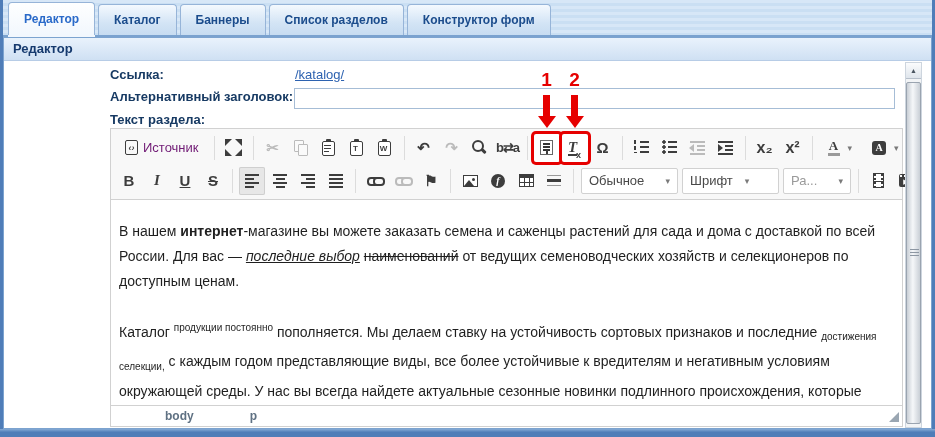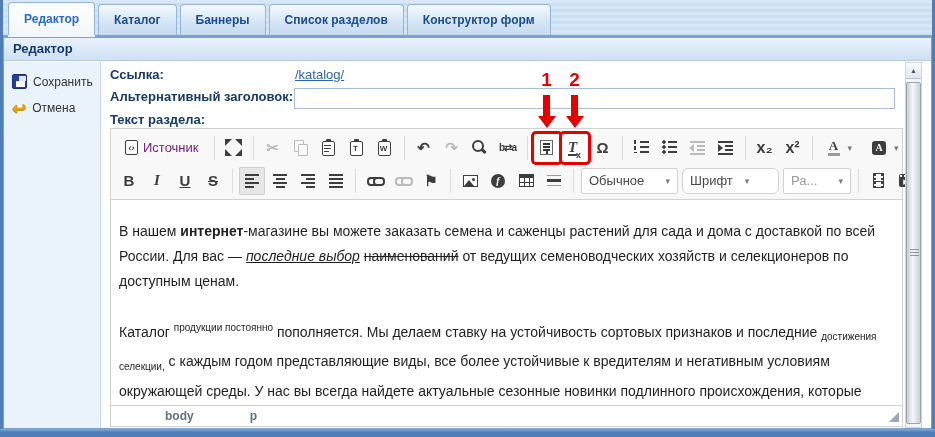--- a/index.html
+++ b/index.html
@@ -46,21 +46,21 @@
   .toolbar{background:#f8f8f8;border-bottom:1px solid #d1d1d1;padding:2px 4px;}
   .tb-row{display:flex;align-items:center;height:33px;}
   .sep{width:1px;height:24px;background:#dcdcdc;margin:0 5px;flex:0 0 auto;}
   .btn{min-width:26px;height:28px;display:inline-flex;align-items:center;justify-content:center;
     border-radius:2px;margin:0 1px;position:relative;cursor:pointer;color:#3d3d3d;flex:0 0 auto;}
   .btn.disabled{opacity:.32;cursor:default;}
   .btn.active{background:#e7e7e7;box-shadow:inset 0 0 0 1px #cfcfcf;}
   .btn.wide{padding:0 9px;gap:5px;}
   .btn-label{font-size:13px;color:#701a75;}
   .glyph{font-size:15px;font-weight:bold;line-height:1;color:#3d3d3d;}
-  .glyph.small{font-size:10px;letter-spacing:-1px;}
+  .glyph.small{font-size:13px;letter-spacing:-1px;}
   .glyph.mid{font-size:16px;}
   .g-italic{font-family:"Liberation Serif",serif;font-style:italic;}
   .g-underline{text-decoration:underline;}
   .g-strike{text-decoration:line-through;}
 
   
   .btn.annotated{box-shadow:0 0 0 3px #e60000;z-index:8;background:#fff;}
   .ann-arrow{position:absolute;left:50%;bottom:calc(100% + 6px);transform:translateX(-50%);
     display:flex;flex-direction:column;align-items:center;z-index:9;pointer-events:none;}
   .ann-shaft{width:7px;height:21px;background:#e60000;}
@@ -156,21 +156,21 @@
   .bga-A{color:#fff;font-weight:bold;font-size:10px;font-family:"Liberation Serif",serif;}
   .caret{font-size:9px;color:#7a7a7a;margin-left:3px;}
 
   
   .combo{height:26px;border:1px solid #d1d1d1;border-radius:2px;background:#fff;display:inline-flex;align-items:center;
     padding:0 7px;margin:12px 2px;cursor:pointer;flex:0 0 auto;}
   .combo-label{font-size:13px;color:#484848;}
   .combo-label.muted{color:#9a9a9a;}
   .combo .caret{margin-left:12px;}
   .combo.fmt{width:97px;justify-content:space-between;}
-  .combo.fnt{width:97px;border-radius:6px;}
+  .combo.fnt{width:97px;}
   .combo.siz{width:68px;justify-content:space-between;}
 
   
   .content{position:absolute;left:1px;right:1px;top:73px;bottom:22px;background:#fff;padding:17px 14px 0 7px;
     font-size:14px;line-height:25px;color:#1f1f1f;overflow:hidden;cursor:text;}
   .content p{margin:0 0 21px 0;}
   .seg-bold{font-weight:bold;}
   .seg-iu{font-style:italic;text-decoration:underline;}
   .seg-strike{text-decoration:line-through;}
   .seg-sup{font-size:10px;vertical-align:super;}
@@ -211,30 +211,20 @@
         <span>Список разделов</span>
       </div>
     <div class="tab">
         <span>Конструктор форм</span>
       </div>
   </div>
 
   <div class="panel"></div>
   <div class="panel-header">Редактор</div>
 
-  <div class="sidebar">
-    <div class="side-item" style="margin-top:6px;">
-      <span class="ic-save"></span>
-      <span>Сохранить</span>
-    </div>
-    <div class="side-item">
-      <span class="ic-cancel">↩</span>
-      <span>Отмена</span>
-    </div>
-  </div>
 
   <div class="f-label" style="left:110px;top:67px;">Ссылка:</div>
   <a class="f-link">/katalog/</a>
   <div class="f-label" style="left:110px;top:89px;">Альтернативный заголовок:</div>
   <input class="alt-input" type="text" value="" style="">
   <div class="f-label" style="left:110px;top:112px;">Текст раздела:</div>
 
   <div class="editor">
     <div class="toolbar">
 

